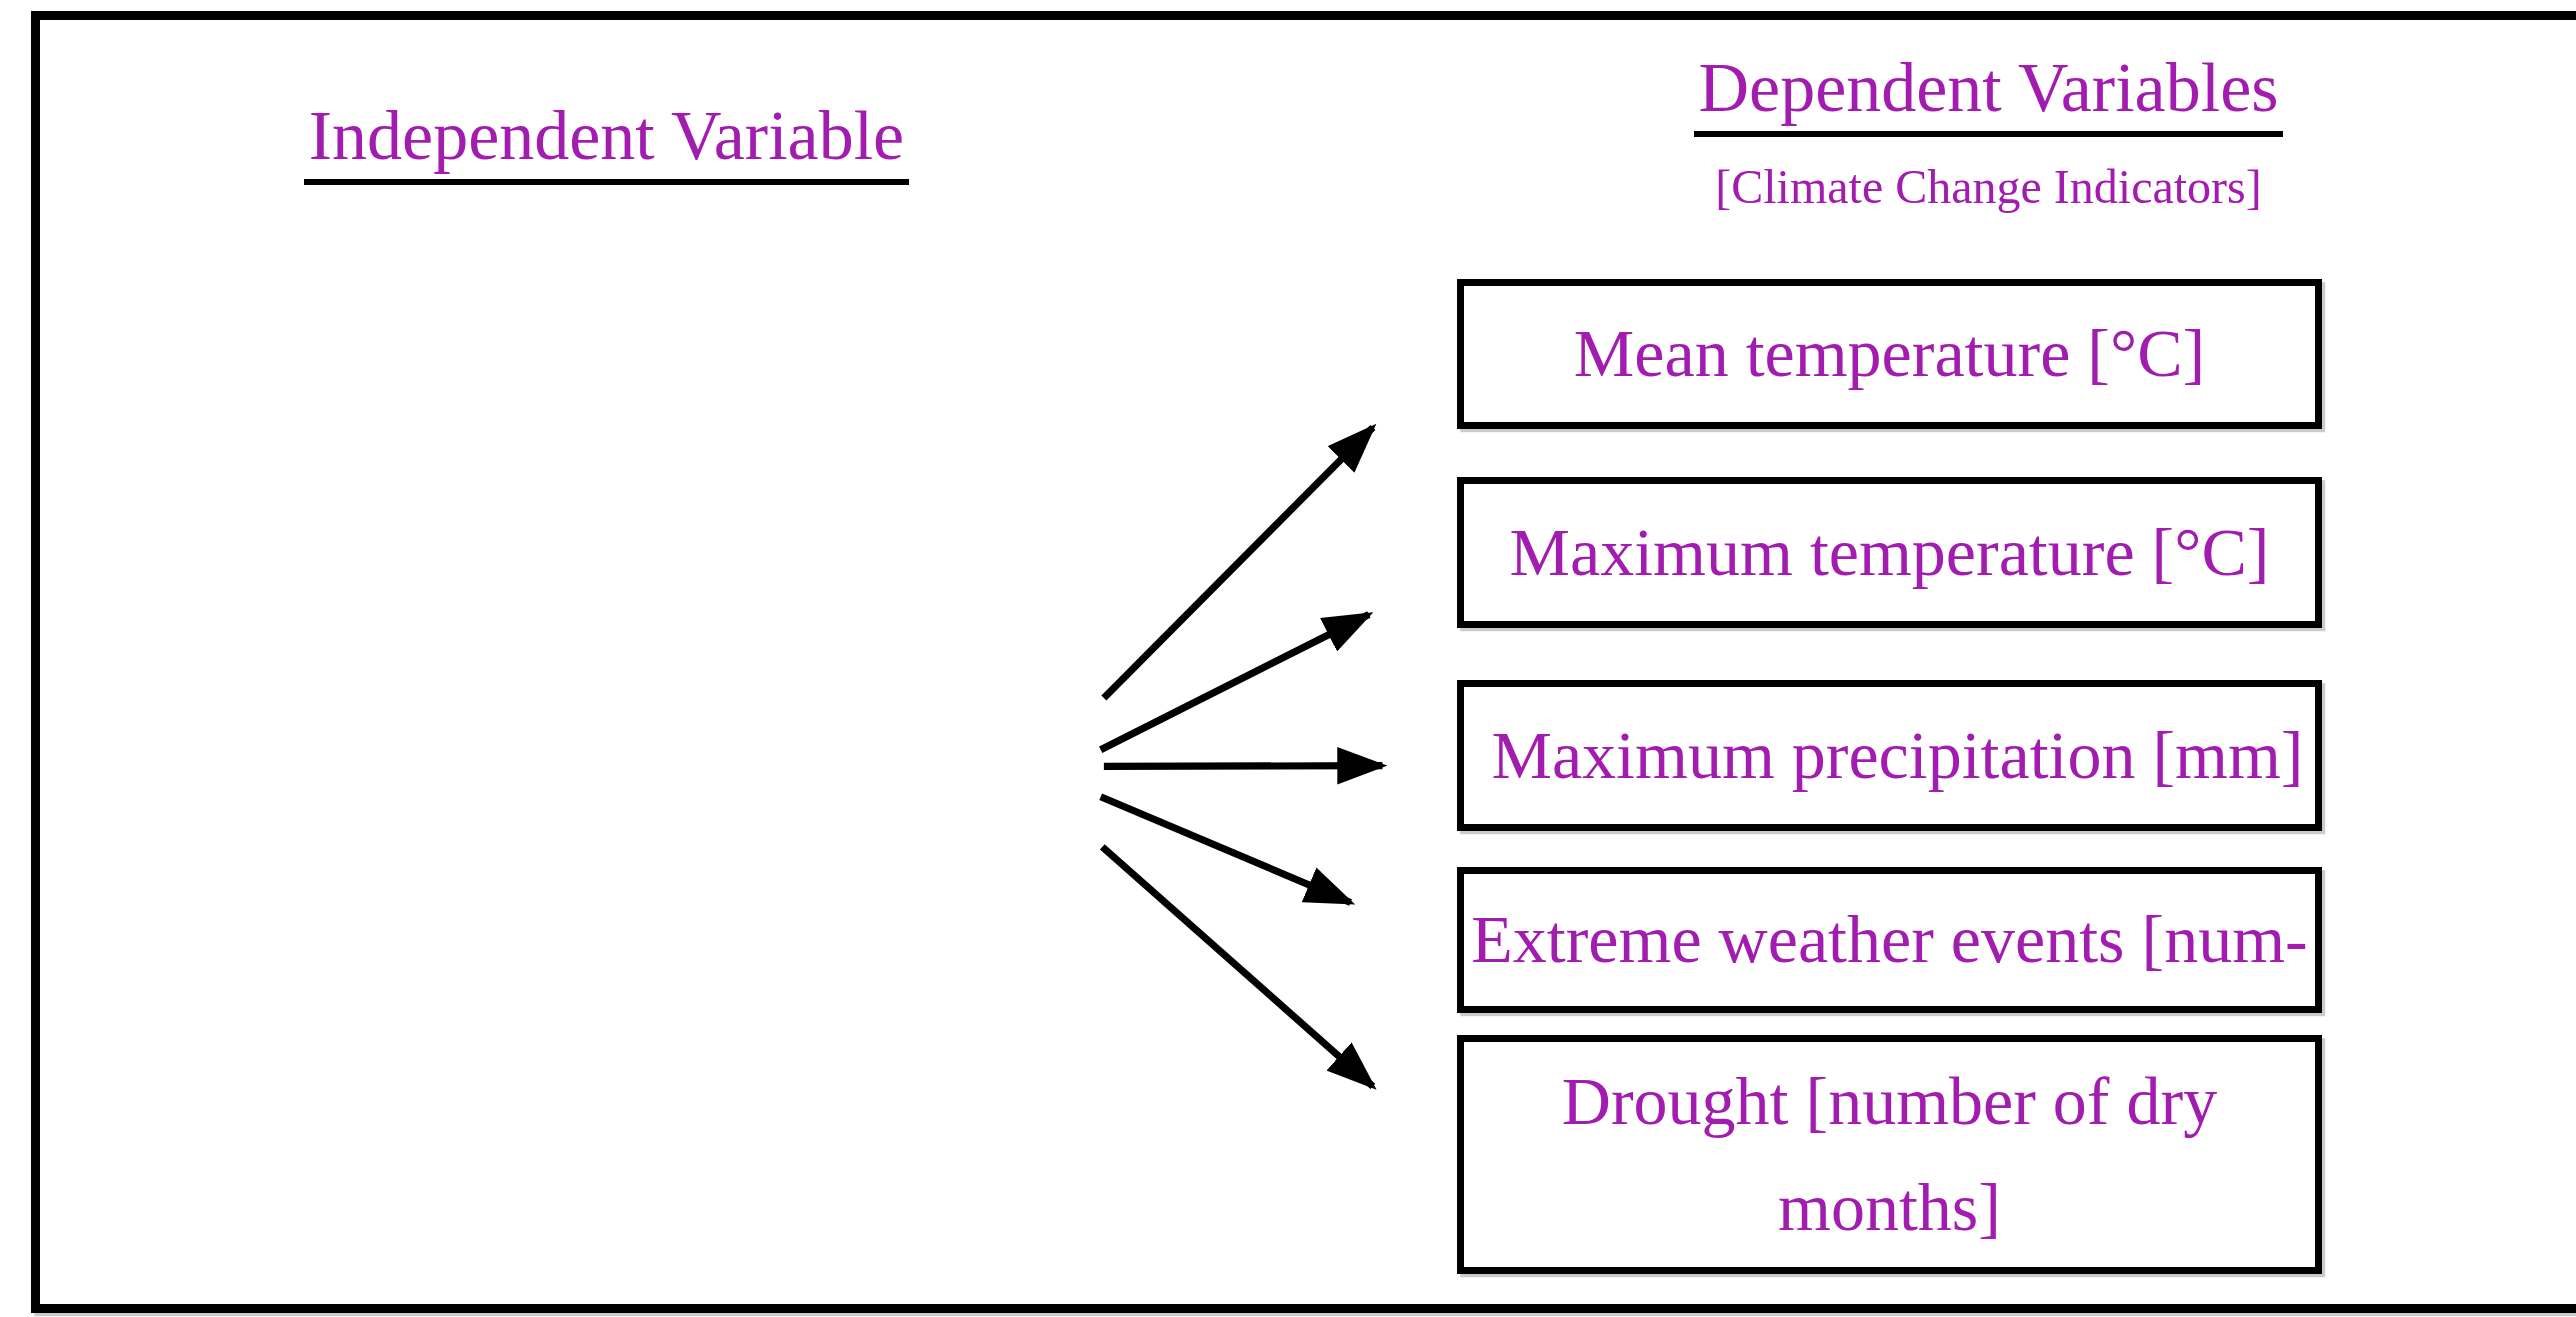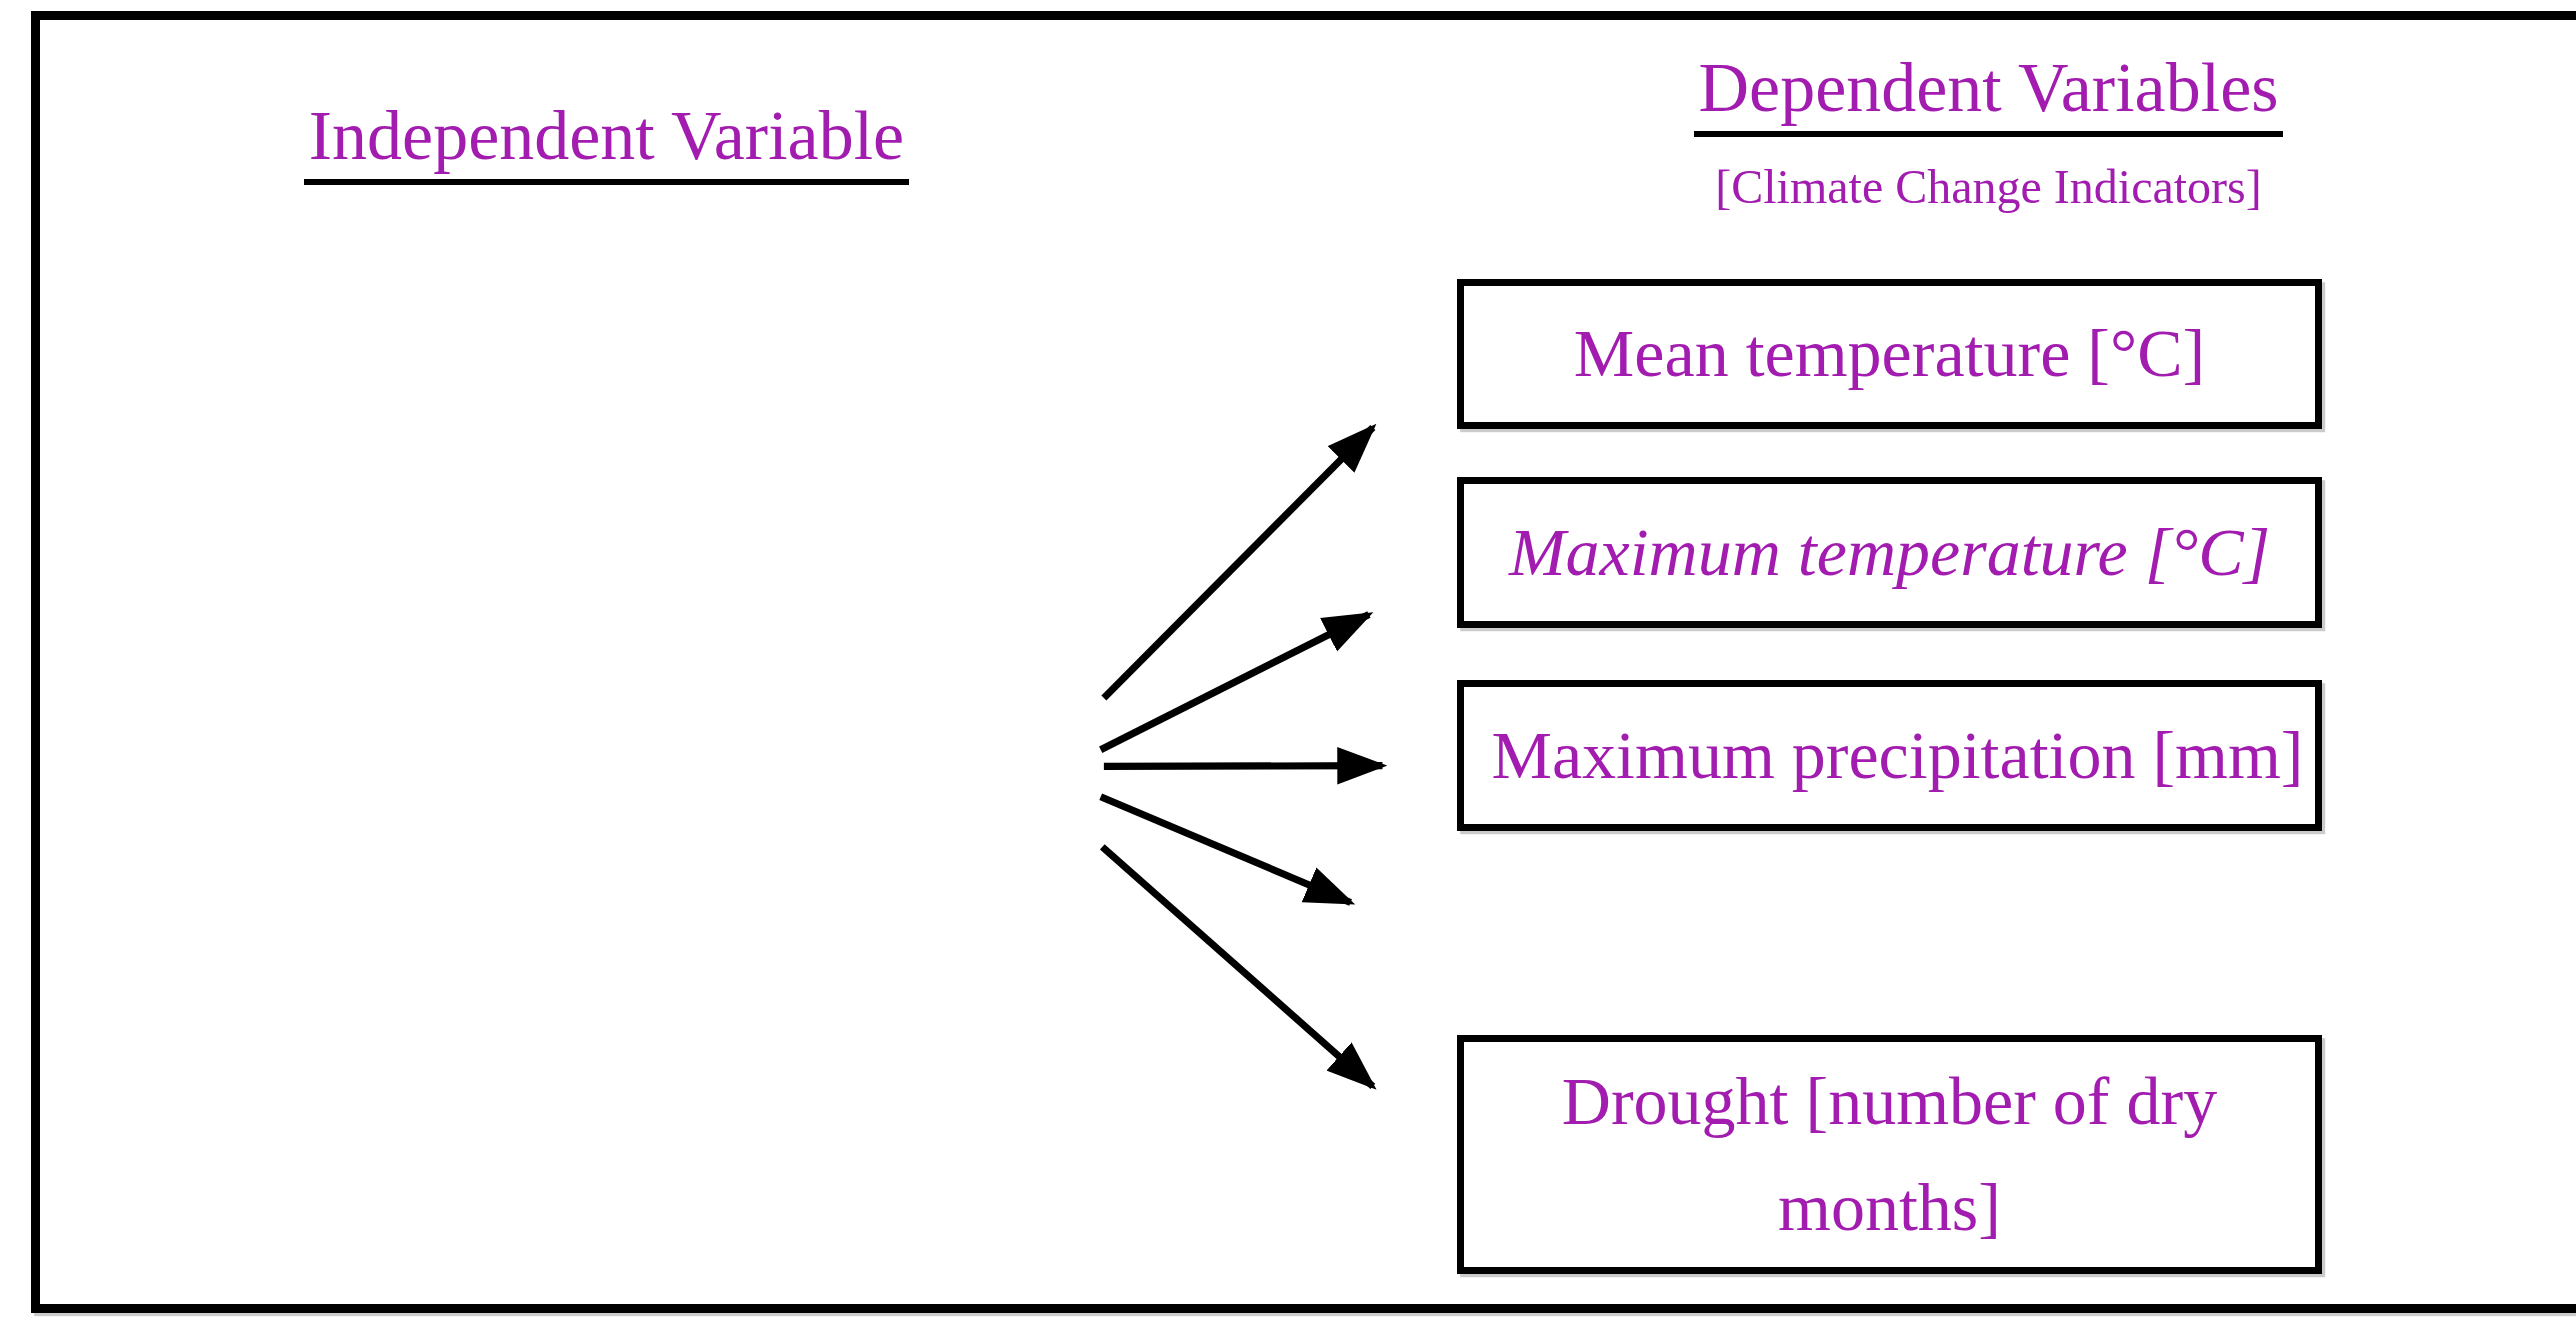--- a/index.html
+++ b/index.html
@@ -80,21 +80,21 @@
     width: 899px;
     height: 151px;
     border: 10.3px solid #000000;
   }
   .dep-box {
     left: 1437px;
     width: 865px;
     border: 7.2px solid #000000;
   }
   #dep-box-0 { top: 279px;  height: 150px; }
-  #dep-box-1 { top: 477px;  height: 151px; font-style: italic; }
+  #dep-box-1 { top: 477px;  height: 151px; }
   #dep-box-2 { top: 680px;  height: 151px; padding-left: 16px; }
   #dep-box-3 { top: 867px; height: 146px; }
   #dep-box-4 { top: 1035px; height: 239px; }
   #arrow-layer {
     position: absolute;
     left: 0;
     top: 0;
     width: 2576px;
     height: 1318px;
     pointer-events: none;
@@ -121,20 +121,21 @@
 
   <div id="subheading-right">[Climate Change Indicators]</div>
 
 
   <div class="box dep-box" id="dep-box-0">Mean temperature [°C]</div>
 
   <div class="box dep-box" id="dep-box-1">Maximum temperature [°C]</div>
 
   <div class="box dep-box" id="dep-box-2">Maximum precipitation [mm]</div>
 
+  <div class="box dep-box" id="dep-box-3">Extreme weather events [num-</div>
 
   <div class="box dep-box" id="dep-box-4">Drought [number of dry
 months]</div>
 
   <svg id="arrow-layer" viewBox="0 0 3237 1656" xmlns="http://www.w3.org/2000/svg">
     <defs>
       <marker id="arrowhead" viewBox="0 0 8 6" refX="7.2" refY="3" markerWidth="7" markerHeight="5.4" orient="auto">
         <path d="M0,0 L8,3 L0,6 Z" fill="#000000"></path>
       </marker>
     </defs>

